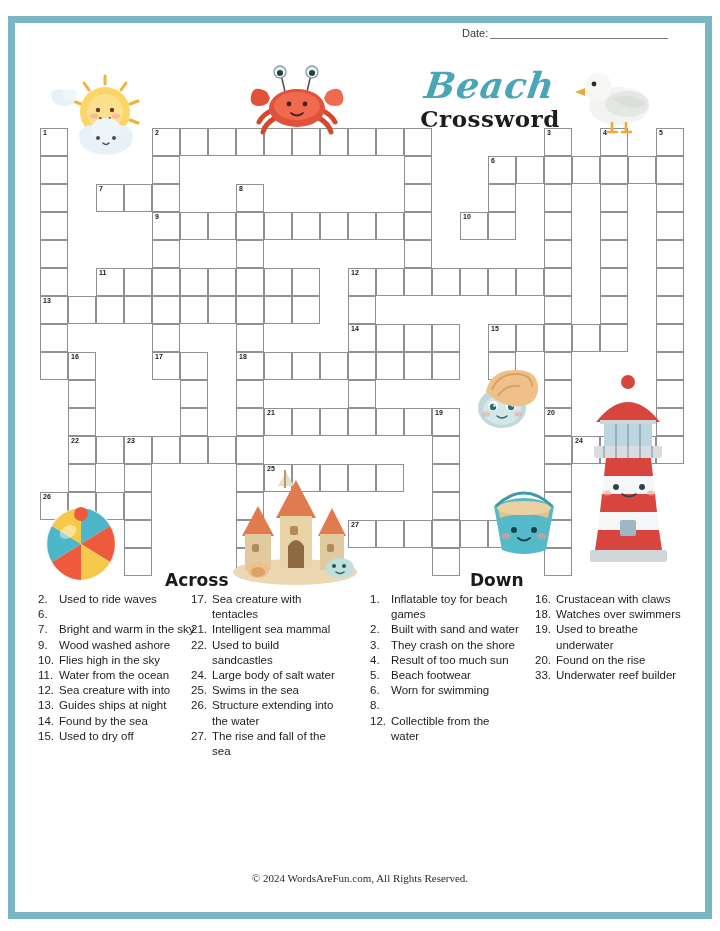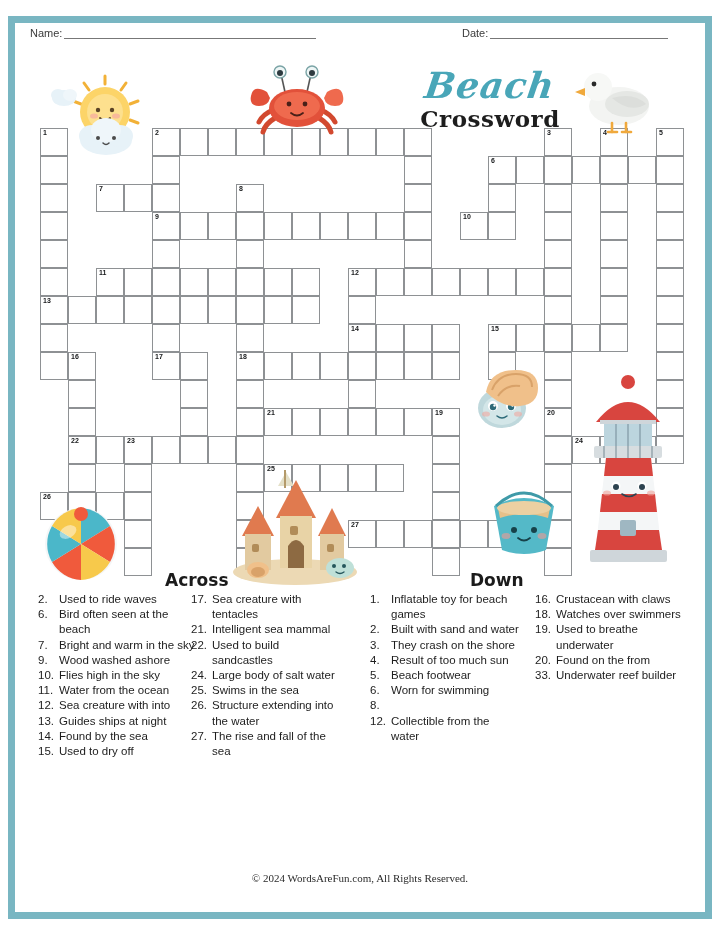--- a/index.html
+++ b/index.html
@@ -115,24 +115,20 @@
 </head>
 <body>
 
 <div id="page">
 
   <div class="frame-outer">
     <div class="frame-inner"></div>
   </div>
 
   <div class="namedate">
-    <div class="nd-group" id="nd-name">
-      <span class="nd-label">Name:</span>
-      <span class="nd-line"></span>
-    </div>
     <div class="nd-group" id="nd-date">
       <span class="nd-label">Date:</span>
       <span class="nd-line"></span>
     </div>
   </div>
 
   <div class="title-block">
     <div class="title-script">Beach</div>
     <div class="title-main">Crossword</div>
   </div>
@@ -545,21 +541,20 @@
   <div class="clues">
     <div class="clue-heading" id="across-head">Across</div>
     <div class="clue-heading" id="down-head">Down</div>
     <div class="clue-col" id="across-col-1">
         <div class="clue">
           <span class="cnum">2.</span>
           <span class="ctext">Used to ride waves</span>
         </div>
         <div class="clue">
           <span class="cnum">6.</span>
-          <span class="ctext">Bird often seen at the beach</span>
         </div>
         <div class="clue">
           <span class="cnum">7.</span>
           <span class="ctext">Bright and warm in the sky</span>
         </div>
         <div class="clue">
           <span class="cnum">9.</span>
           <span class="ctext">Wood washed ashore</span>
         </div>
         <div class="clue">
@@ -658,21 +653,21 @@
         <div class="clue">
           <span class="cnum">18.</span>
           <span class="ctext">Watches over swimmers</span>
         </div>
         <div class="clue">
           <span class="cnum">19.</span>
           <span class="ctext">Used to breathe underwater</span>
         </div>
         <div class="clue">
           <span class="cnum">20.</span>
-          <span class="ctext">Found on the from</span>
+          <span class="ctext">Found on the rise</span>
         </div>
         <div class="clue">
           <span class="cnum">33.</span>
           <span class="ctext">Underwater reef builder</span>
         </div>
       </div>
   </div>
 
   <div class="footer">© 2024 WordsAreFun.com, All Rights Reserved.</div>
 

